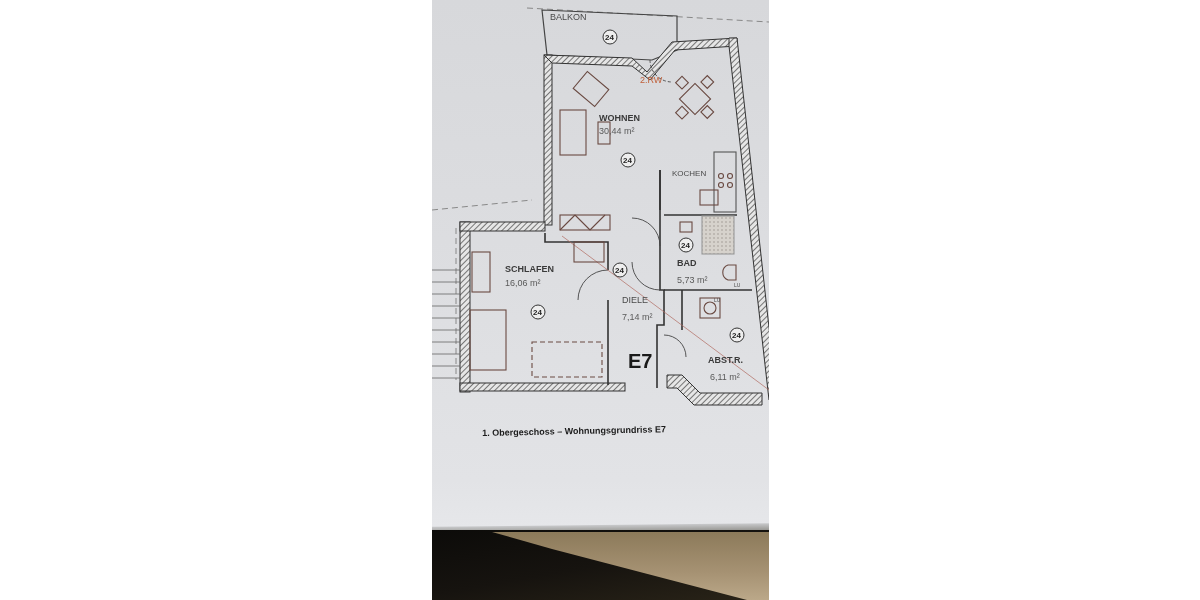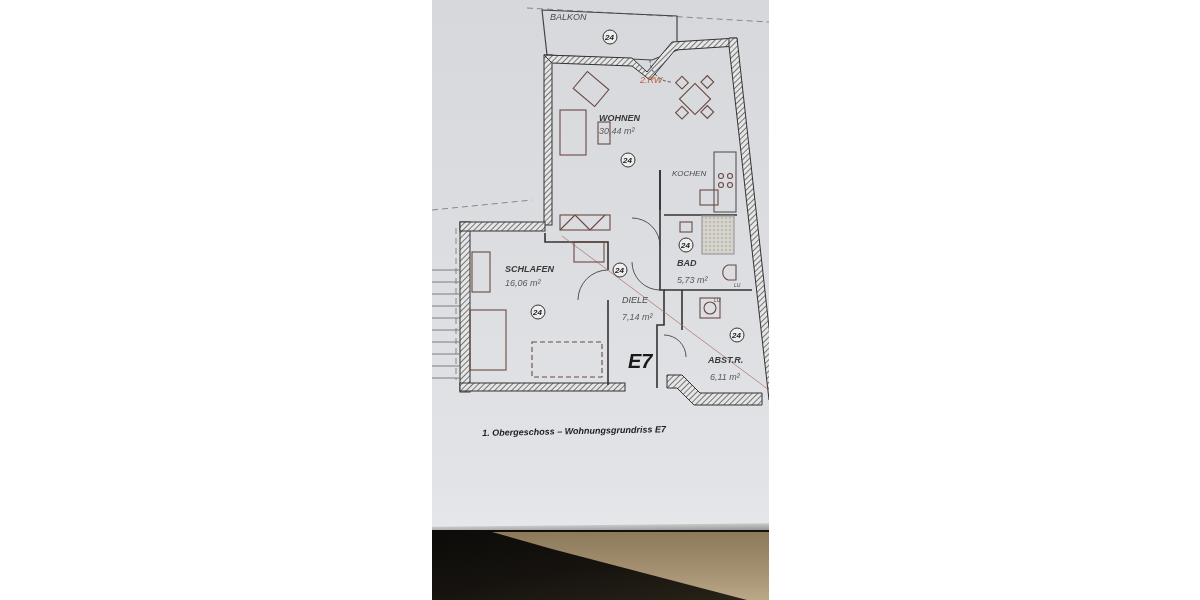--- a/index.html
+++ b/index.html
@@ -3,21 +3,20 @@
   <meta charset="utf-8">
   <style>
     html, body { margin: 0; padding: 0; }
     body {
       width: 1200px; height: 600px; background: #ffffff; position: relative; overflow: hidden;
       font-family: "Liberation Sans", sans-serif;
     }
     .photo {
       position: absolute; left: 432px; top: 0; width: 337px; height: 600px; overflow: hidden;
       background: linear-gradient(180deg, #d7d8db 0%, #dcdde0 40%, #e2e3e6 80%, #e6e7ea 88%);
-      font-style: italic;
     }
     .table-dark {
       position: absolute; left: 0; top: 530px; width: 337px; height: 70px;
       background: linear-gradient(170deg, #0c0b09 0%, #16130f 50%, #2a2418 100%);
     }
     .table-wood {
       position: absolute; left: 60px; top: 532px; width: 300px; height: 68px;
       background: linear-gradient(180deg, #8c7a5a 0%, #a69273 60%, #bba889 100%);
       clip-path: polygon(0 0, 100% 0, 100% 100%, 85% 100%, 20% 25%);
     }

